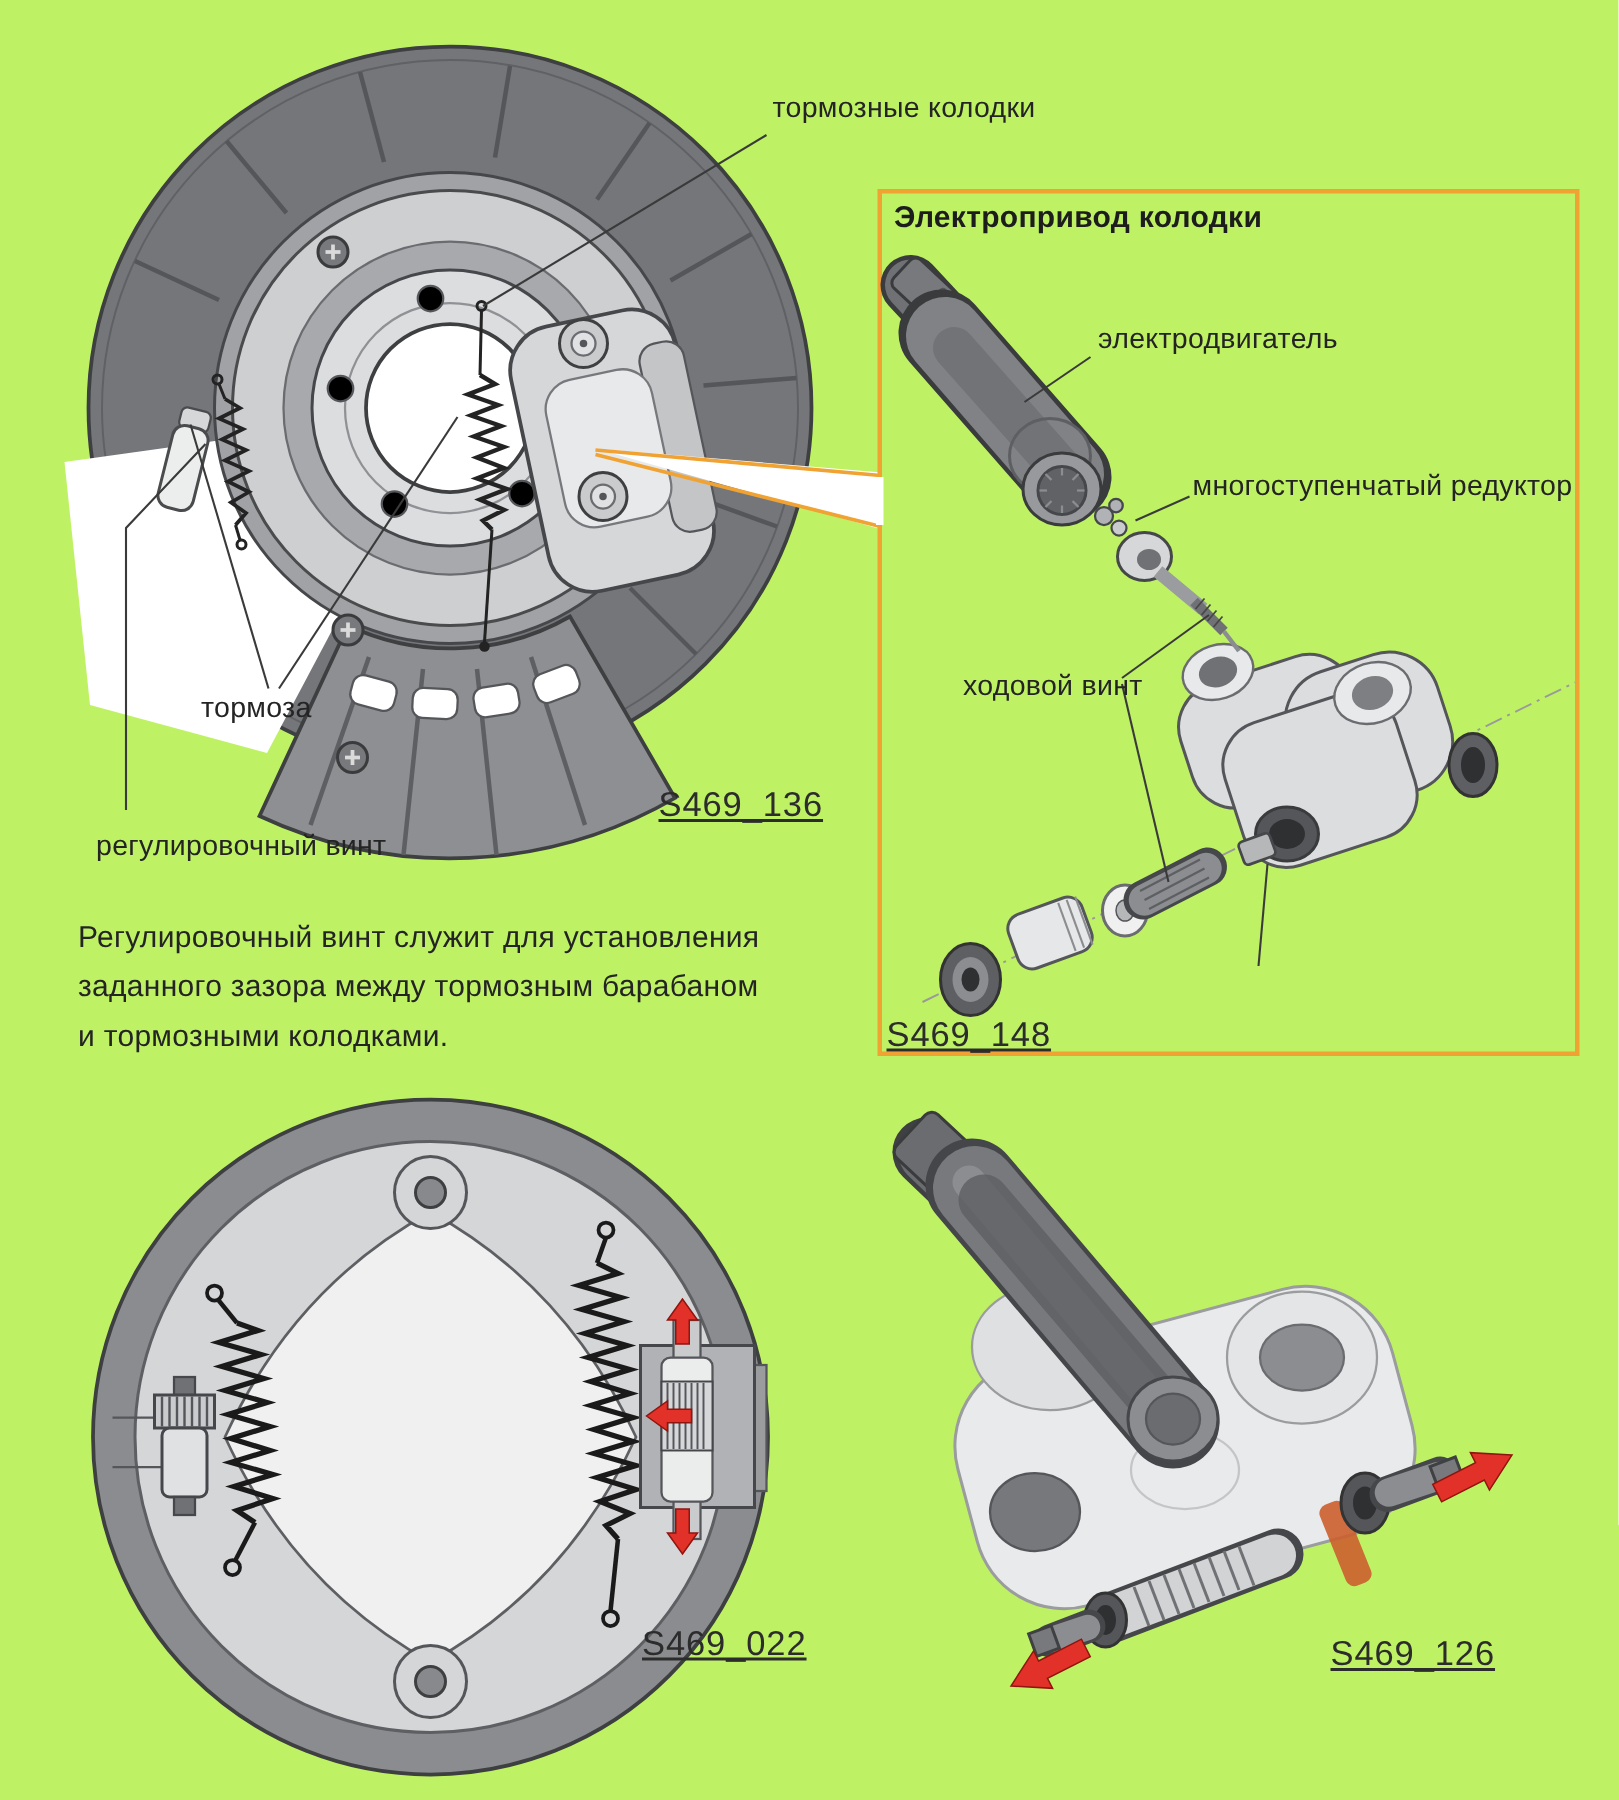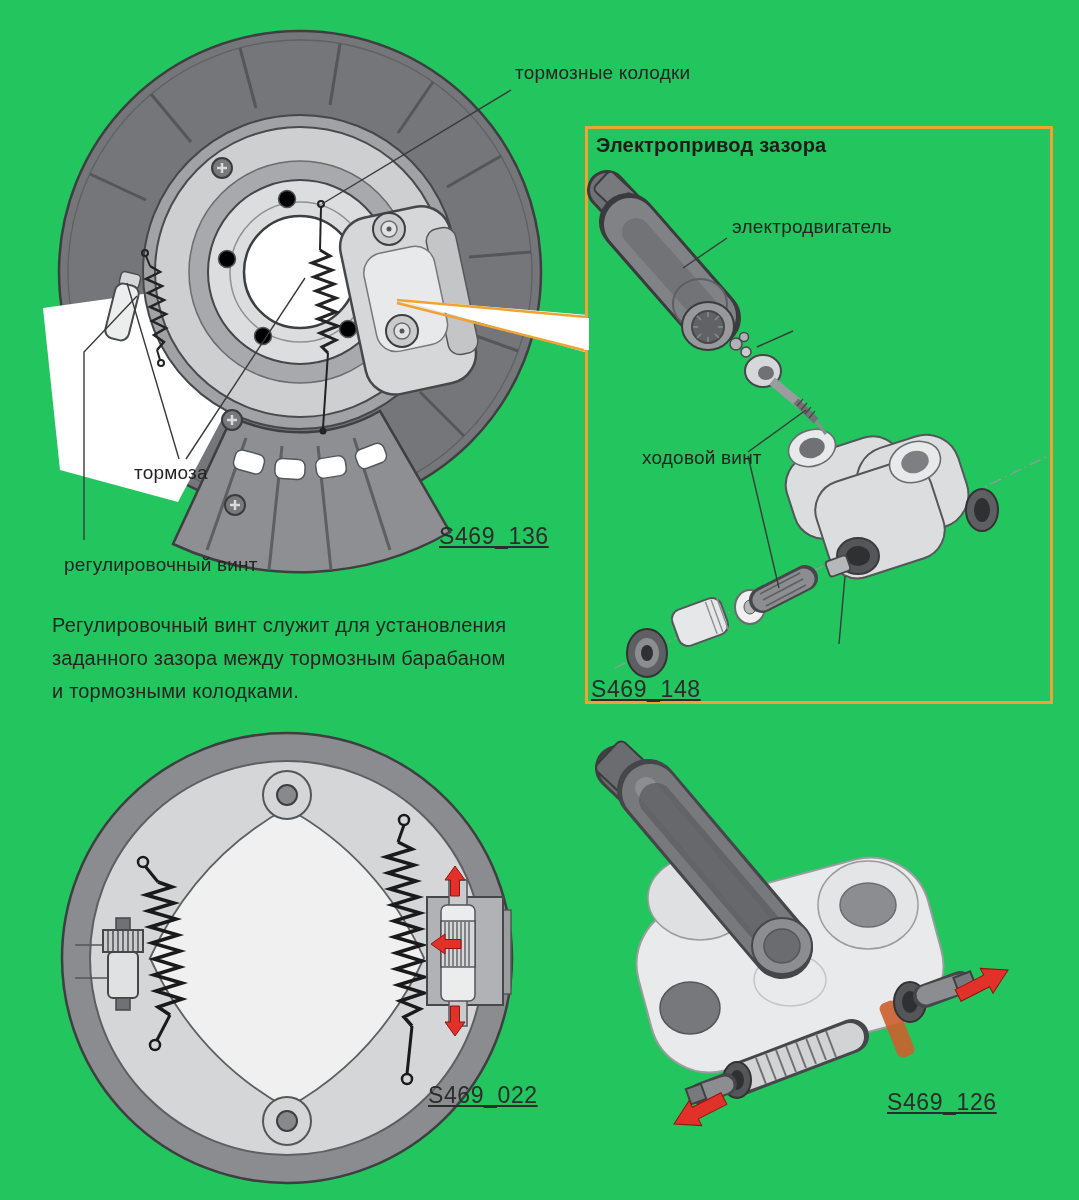--- a/index.html
+++ b/index.html
@@ -1,19 +1,19 @@
 <!DOCTYPE html>
 <html><head>
 <meta charset="utf-8">
 <style>
   html,body{margin:0;padding:0;background:#ffffff;}
   .page{
     position:relative;
     width:1079px;height:1200px;
-    background:#22c55e;
+    background:#bef264;
     font-family:"Liberation Sans","DejaVu Sans",sans-serif;
     overflow:hidden;
   }
   .page svg{position:absolute;left:0;top:0;}
   .label{
     position:absolute;
     font-size:19px;line-height:1.2;
     color:#242424;white-space:nowrap;letter-spacing:.2px;
   }
   .figcode{
@@ -358,24 +358,25 @@
 </svg>
 
   <div class="label" style="left:515px;top:62px">тормозные колодки</div>
 
   <div class="label" style="left:134px;top:462px">тормоза</div>
 
   <div class="label" style="left:64px;top:554px">регулировочный винт</div>
 
   <div class="figcode" style="left:439px;top:523px">S469_136</div>
 
-  <div class="boxtitle" style="left:596px;top:134px">Электропривод зазора</div>
+  <div class="boxtitle" style="left:596px;top:134px">Электропривод колодки</div>
 
   <div class="label" style="left:732px;top:216px">электродвигатель</div>
 
+  <div class="label" style="left:795px;top:314px">многоступенчатый редуктор</div>
 
   <div class="label" style="left:642px;top:447px">ходовой винт</div>
 
 
   <div class="figcode" style="left:591px;top:676px">S469_148</div>
 
   <div class="para-line" style="top:612px">Регулировочный винт служит для установления</div>
   <div class="para-line" style="top:645px">заданного зазора между тормозным барабаном</div>
   <div class="para-line" style="top:678px">и тормозными колодками.</div>
 

